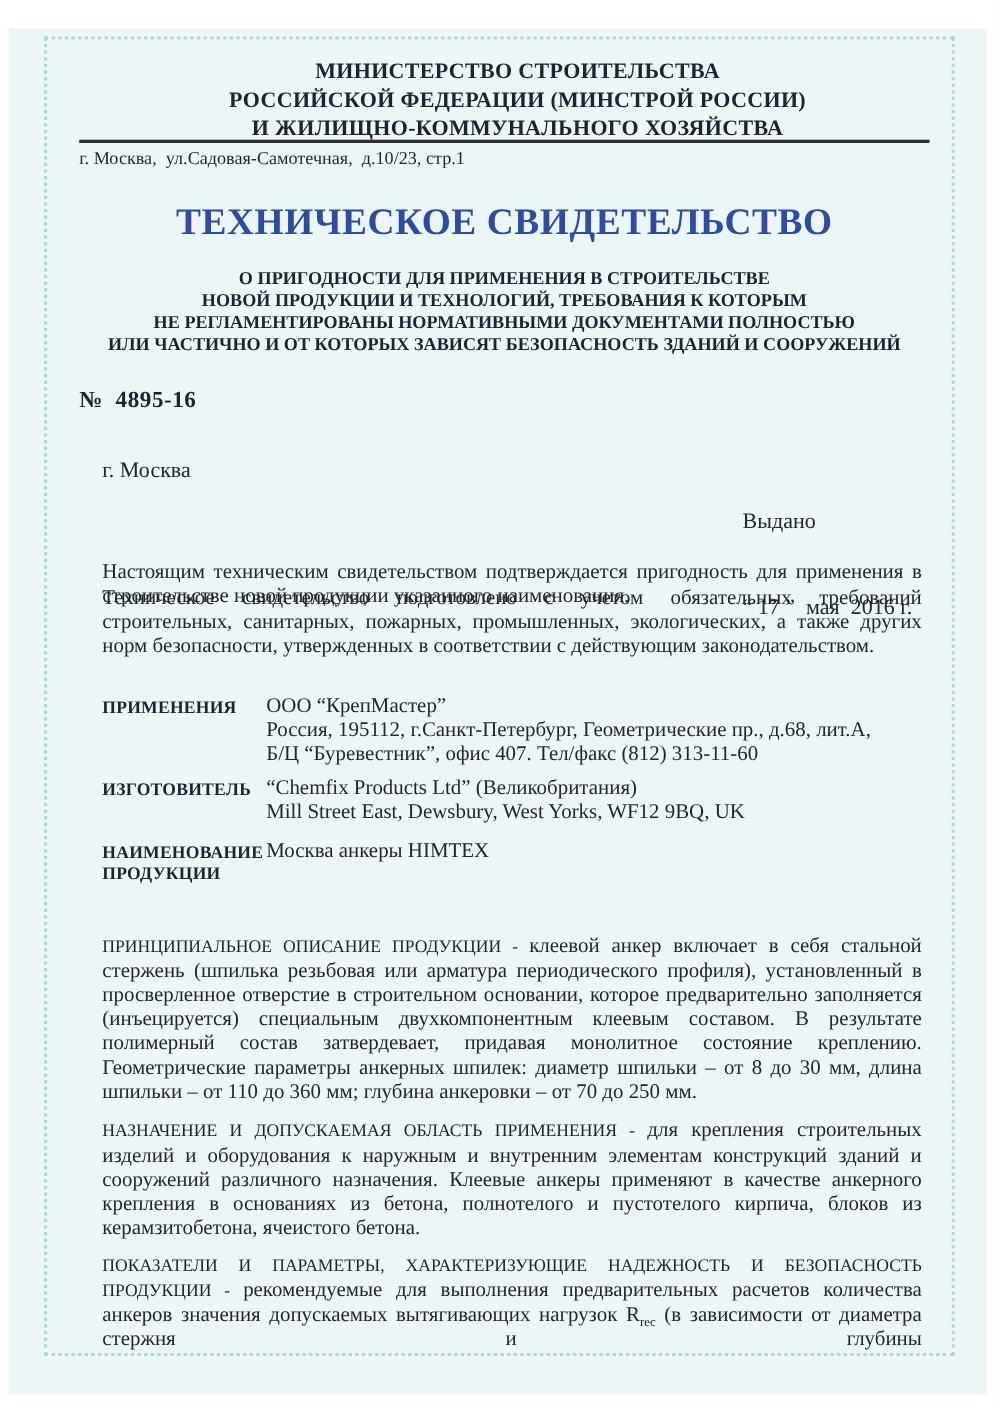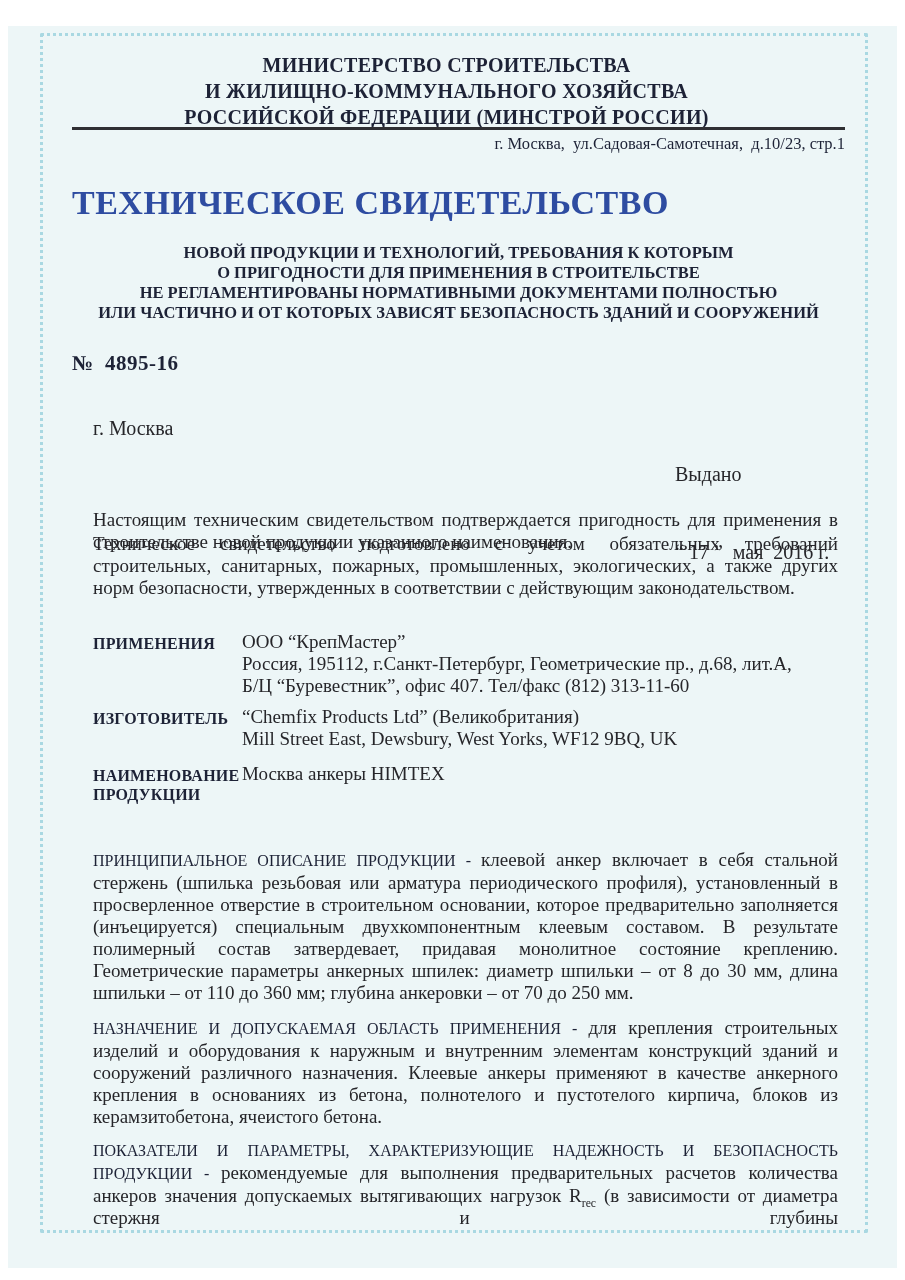--- a/index.html
+++ b/index.html
@@ -12,31 +12,31 @@
     position:absolute;left:8px;top:26px;width:889px;height:1242px;
     background:var(--page-bg,#edf6f7);
   }
   .frame{
     position:absolute;left:32px;top:7px;right:29px;bottom:35px;
     border:3px dotted var(--border-dots,#a9d8e2);
     border-radius:2px;
   }
   .abs{position:absolute;}
   .ministry{
-    left:60px;top:52px;width:773px;text-align:center;
+    left:84px;top:52px;width:773px;text-align:center;
     font-weight:bold;font-size:20px;line-height:26px;
     color:var(--ink-navy,#1d2236);letter-spacing:0.3px;
   }
   .rule{left:72px;top:127px;width:773px;height:3px;background:var(--rule,#2f2f33);}
   .address{
-    left:72px;top:134px;width:773px;text-align:right;
+    left:72px;top:134px;width:773px;text-align:left;
     font-size:16.5px;color:var(--ink-navy,#1d2236);white-space:pre;
   }
   .title{
-    left:72px;top:184px;width:773px;text-align:left;
+    left:72px;top:184px;width:773px;text-align:center;
     font-size:34px;font-weight:bold;letter-spacing:0.5px;
     color:var(--title-blue,#2e4ca1);
   }
   .subtitle{
     left:72px;top:243px;width:773px;text-align:center;
     font-weight:bold;font-size:16.5px;line-height:20px;
     color:var(--ink-navy,#1d2236);
   }
   .number{
     left:72px;top:351px;width:773px;text-align:left;
@@ -70,33 +70,33 @@
 </style>
 </head>
 <body>
 
 <div class="page">
   <div class="frame"></div>
 </div>
 
 <div class="abs ministry">
   <div>МИНИСТЕРСТВО СТРОИТЕЛЬСТВА</div>
+  <div>РОССИЙСКОЙ ФЕДЕРАЦИИ (МИНСТРОЙ РОССИИ)</div>
   <div>И ЖИЛИЩНО-КОММУНАЛЬНОГО ХОЗЯЙСТВА</div>
-  <div>РОССИЙСКОЙ ФЕДЕРАЦИИ (МИНСТРОЙ РОССИИ)</div>
 </div>
 
 <div class="abs rule"></div>
 
 <div class="abs address">г. Москва,  ул.Садовая-Самотечная,  д.10/23, стр.1</div>
 
 <div class="abs title">ТЕХНИЧЕСКОЕ СВИДЕТЕЛЬСТВО</div>
 
 <div class="abs subtitle">
+  <div>О ПРИГОДНОСТИ ДЛЯ ПРИМЕНЕНИЯ В СТРОИТЕЛЬСТВЕ</div>
   <div>НОВОЙ ПРОДУКЦИИ И ТЕХНОЛОГИЙ, ТРЕБОВАНИЯ К КОТОРЫМ</div>
-  <div>О ПРИГОДНОСТИ ДЛЯ ПРИМЕНЕНИЯ В СТРОИТЕЛЬСТВЕ</div>
   <div>НЕ РЕГЛАМЕНТИРОВАНЫ НОРМАТИВНЫМИ ДОКУМЕНТАМИ ПОЛНОСТЬЮ</div>
   <div>ИЛИ ЧАСТИЧНО И ОТ КОТОРЫХ ЗАВИСЯТ БЕЗОПАСНОСТЬ ЗДАНИЙ И СООРУЖЕНИЙ</div>
 </div>
 
 <div class="abs number">№  4895-16</div>
 
 <div class="abs city">г. Москва</div>
 
 <div class="abs issued">
   <div>Выдано</div>

